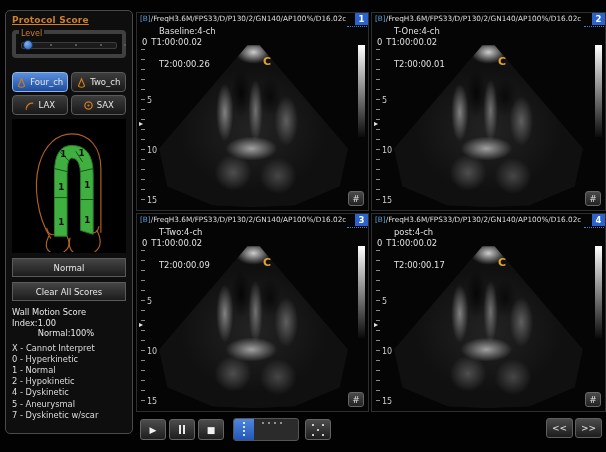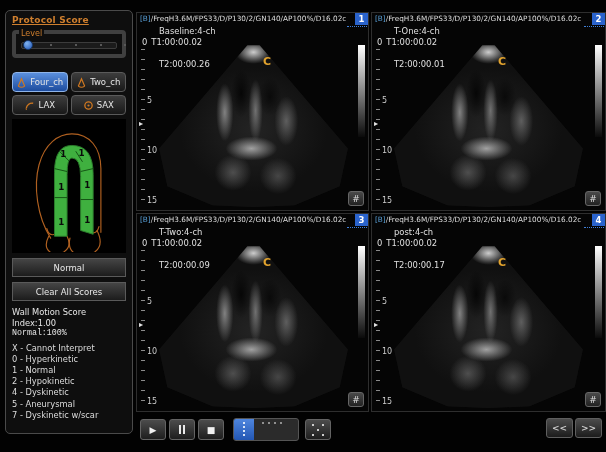--- a/index.html
+++ b/index.html
@@ -19,21 +19,21 @@
   .vgrid{margin-top:14px;display:grid;grid-template-columns:1fr 1fr;gap:3px;}
   .vbtn{height:20px;display:flex;align-items:center;justify-content:center;gap:3px;font-size:8.5px;color:#e6e6e6;
         background:linear-gradient(#3d3d3d,#181818);border:1px solid #5a5a5a;border-radius:4px;padding:0;
         font-family:"DejaVu Sans",sans-serif;}
   .vbtn.sel{background:linear-gradient(#5a8fdd,#1d4c9e);border-color:#8fb4e8;}
   .heart-box{margin-top:4px;height:134px;background:#000;display:flex;justify-content:center;align-items:center;}
   .abtn{display:block;width:100%;height:19px;margin-top:5px;background:linear-gradient(#454545,#1c1c1c);
         border:1px solid #5a5a5a;border-radius:0;color:#e8e8e8;font-size:8.5px;padding:0;
         font-family:"DejaVu Sans",sans-serif;}
   .summary{margin-top:6px;font-size:8.3px;color:#e6e6e6;line-height:10.5px;}
-  .sum2{text-align:left;padding-right:6px;font-family:Liberation Mono, monospace;}
+  .sum2{text-align:center;padding-right:6px;}
   .legend{margin-top:4px;font-size:8.3px;color:#dcdcdc;line-height:11.2px;}
   
   .quad{position:absolute;width:233px;height:199px;background:#050505;border:1px solid #2e2e2e;
         box-sizing:border-box;overflow:hidden;color:#e0e0e0;}
   .sector{position:absolute;left:14px;top:22px;width:205px;height:172px;background-color:#0d0d0d;
      clip-path:polygon(47% 6%,53% 6%,96% 66%,92% 88%,70% 99%,50% 100%,30% 99%,8% 88%,4% 66%);
      background-image:
        radial-gradient(ellipse 12% 9% at 50% 10%, rgba(215,215,215,.95), rgba(130,130,130,.3) 60%, transparent 75%),
        radial-gradient(ellipse 7% 20% at 44% 34%, rgba(0,0,0,.75), transparent 70%),
        radial-gradient(ellipse 8% 16% at 58% 36%, rgba(0,0,0,.6), transparent 70%),

